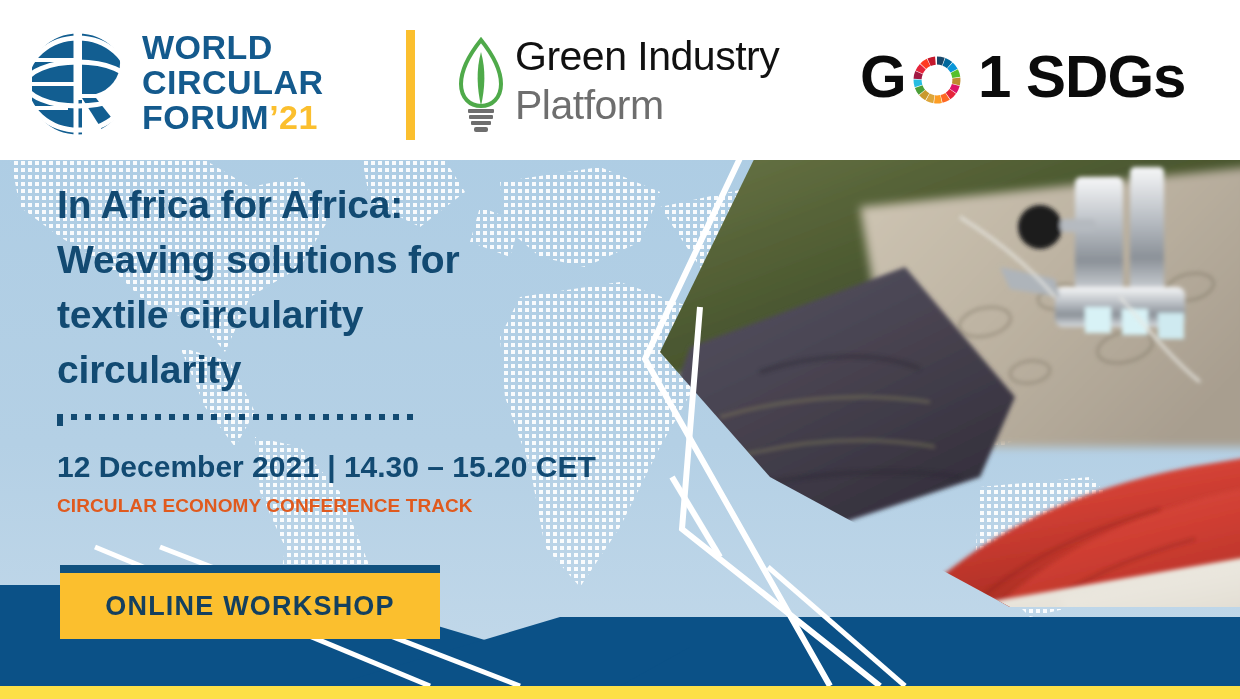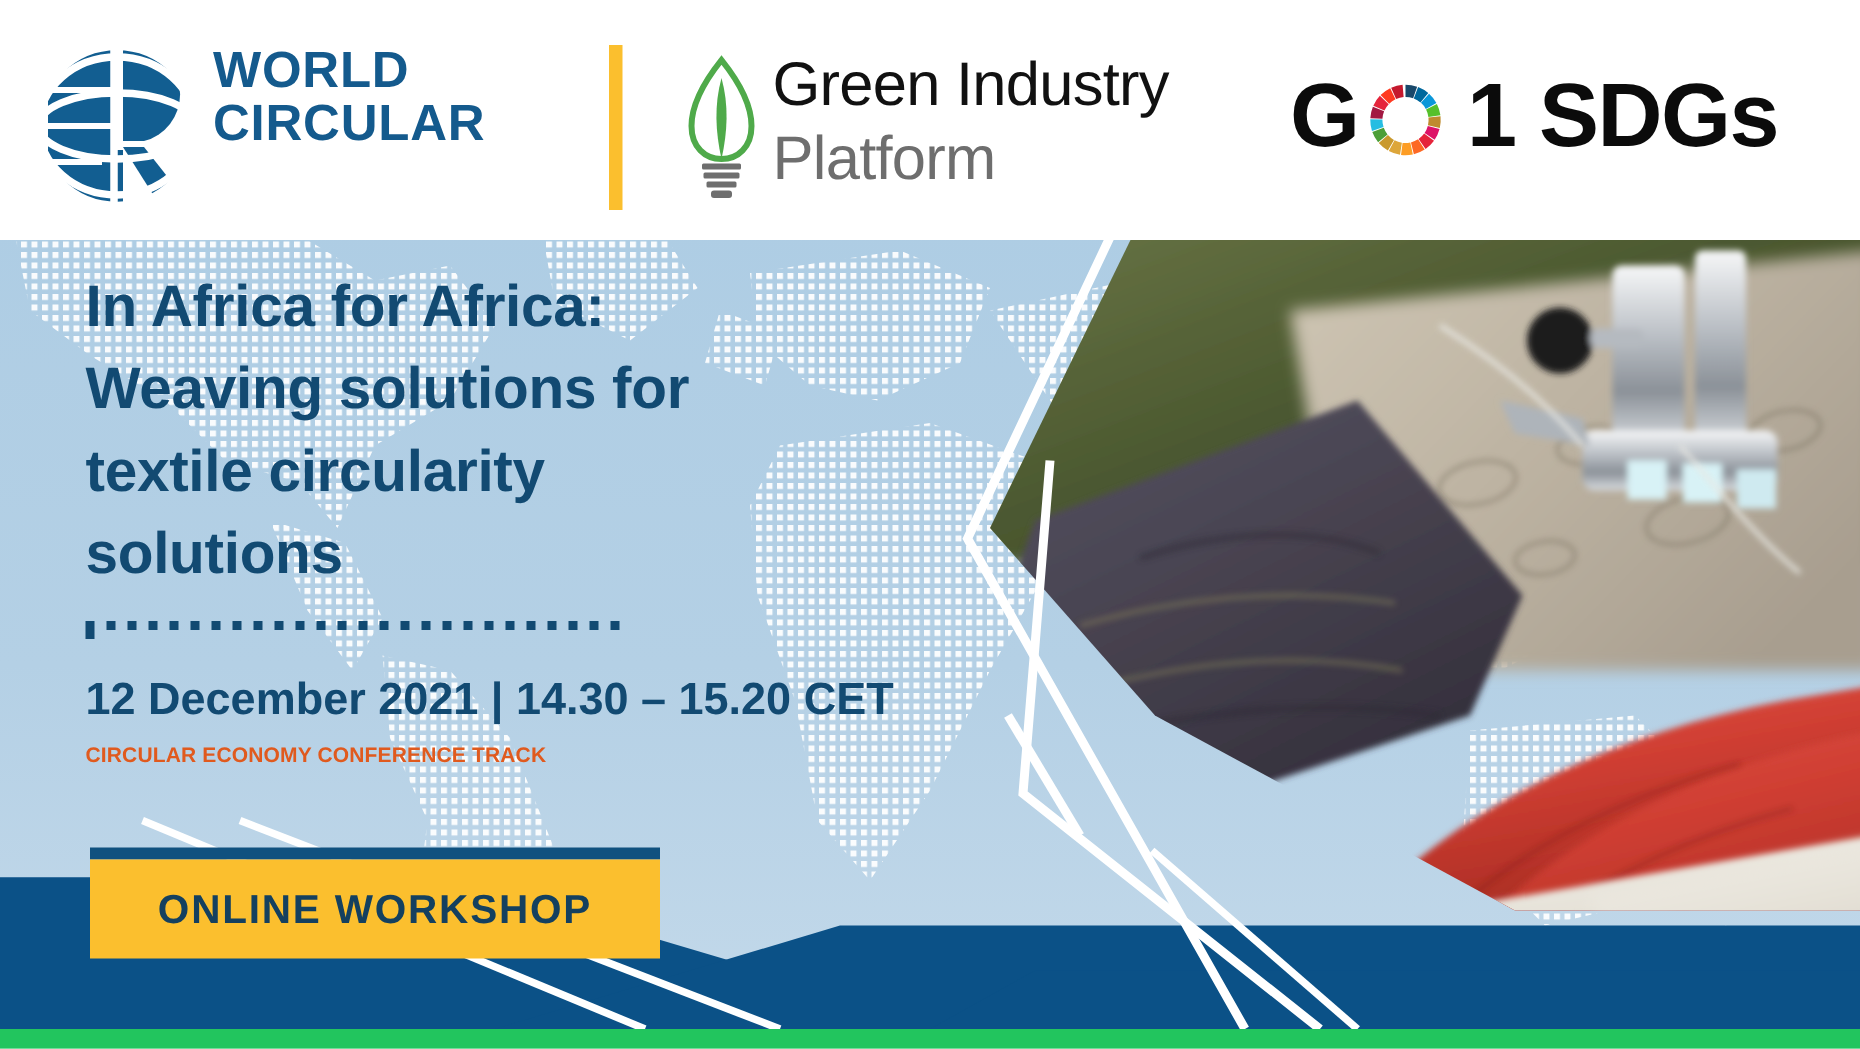--- a/index.html
+++ b/index.html
@@ -5,21 +5,21 @@
   * { margin:0; padding:0; box-sizing:border-box; }
   html,body { width:1240px; height:699px; overflow:hidden; }
   body {
     font-family:"Liberation Sans", sans-serif;
     background:#ffffff;
   }
   #banner {
     position:relative;
     width:1240px; height:699px;
     overflow:hidden;
-    background:#22c55e;
+    background:#fde047;
   }
 
   
   .header {
     position:absolute; left:0; top:0;
     width:1240px; height:160px;
     background:#ffffff;
     z-index:40;
   }
   .wrf-logo { position:absolute; left:24px; top:26px; width:340px; height:112px; }
@@ -89,21 +89,21 @@
     background:#124a72;
     margin-right:8px;
   }
   .datetime {
     position:absolute; left:57px; top:303px;
     font-size:30px; font-weight:bold; color:#124a72;
     letter-spacing:0px; white-space:nowrap;
   }
   .track {
     position:absolute; left:57px; top:348px;
-    font-size:14px; font-weight:bold; color:#e05a1e;
+    font-size:19px; font-weight:bold; color:#e05a1e;
     letter-spacing:0.1px; white-space:nowrap;
   }
 
   
   .badge-wrap { position:absolute; left:60px; top:418px; width:380px; height:74px; z-index:30; }
   .badge-top { position:absolute; left:0; top:0; width:380px; height:8px; background:#10517f; }
   .badge-body {
     position:absolute; left:0; top:8px; width:380px; height:66px;
     background:#fbbf2e;
   }
@@ -137,20 +137,23 @@
         <g clip-path="url(#gclip)" fill="none" stroke="#ffffff" stroke-width="5">
           <ellipse cx="54" cy="54" rx="52" ry="22"></ellipse>
           <ellipse cx="54" cy="54" rx="52" ry="46"></ellipse>
           <line x1="52" y1="-4" x2="52" y2="112"></line>
         </g>
         <circle cx="54" cy="54" r="52" fill="none" stroke="#ffffff" stroke-width="3"></circle>
       </svg>
       <div class="wrf-words">
         <div>WORLD</div>
         <div>CIRCULAR</div>
+        <div>
+          <span>FORUM</span><span class="wrf-year">’21</span>
+        </div>
       </div>
     </div>
 
     <div class="divider-bar"></div>
 
     <div class="gip-logo">
       <svg class="gip-bulb" viewBox="0 0 52 100">
         <path d="M26 4 C42 24 46 38 46 48 C46 62 37 70 26 70 C15 70 6 62 6 48 C6 38 10 24 26 4 Z" fill="none" stroke="#4faa4a" stroke-width="4"></path>
         <path d="M26 16 C31 34 30 52 26 70 C22 52 21 34 26 16 Z" fill="#4faa4a"></path>
         <g fill="#6e6e6e">
@@ -352,21 +355,21 @@
       <g stroke="#ffffff" fill="none" stroke-width="5">
         <path d="M768 420 L905 539"></path>
       </g>
     </svg>
 
     <div class="content">
       <div class="title">
         <div>In Africa for Africa:</div>
         <div>Weaving solutions for</div>
         <div>textile circularity</div>
-        <div>solutions</div>
+        <div>circularity</div>
       </div>
 
       <div class="dotline" id="dotline">
           <i></i>
           <i></i>
           <i></i>
           <i></i>
           <i></i>
           <i></i>
           <i></i>

